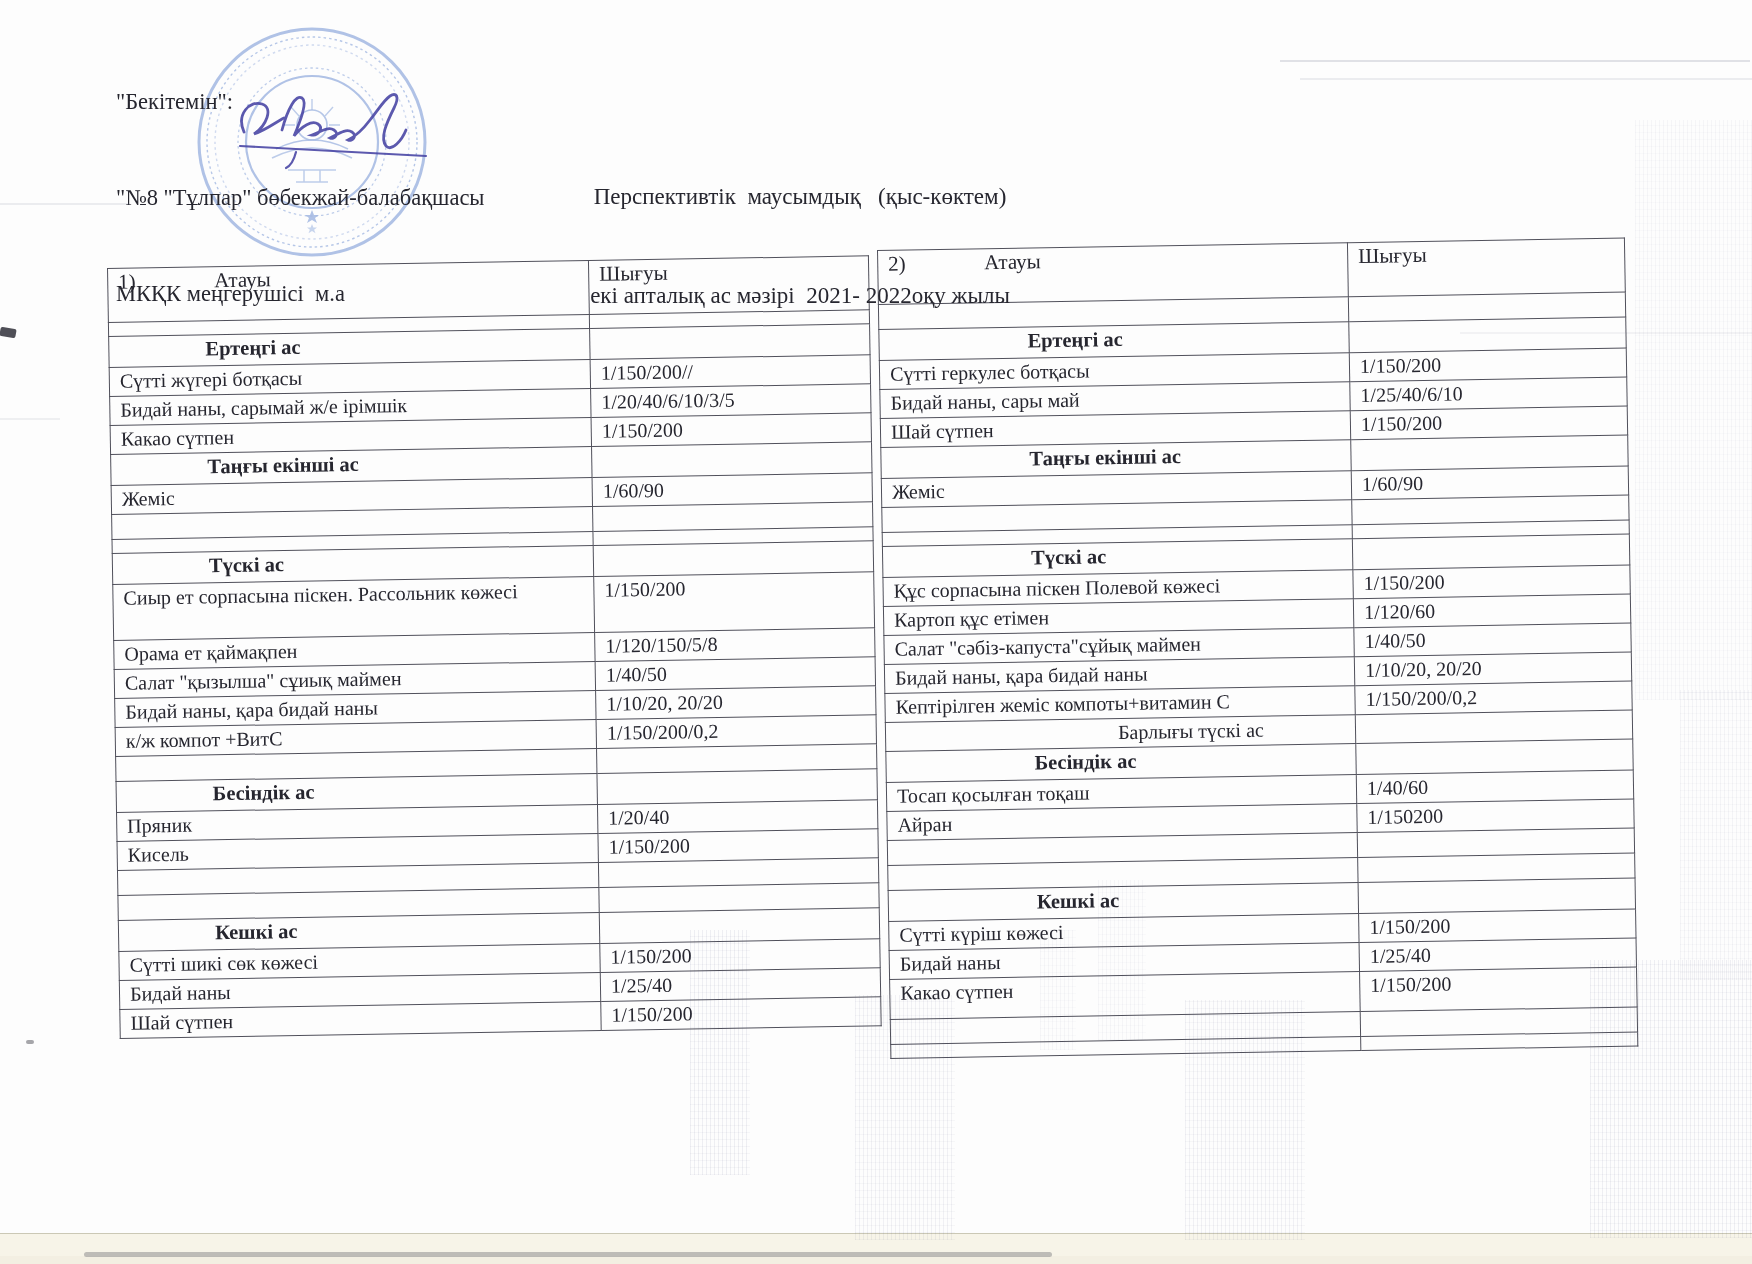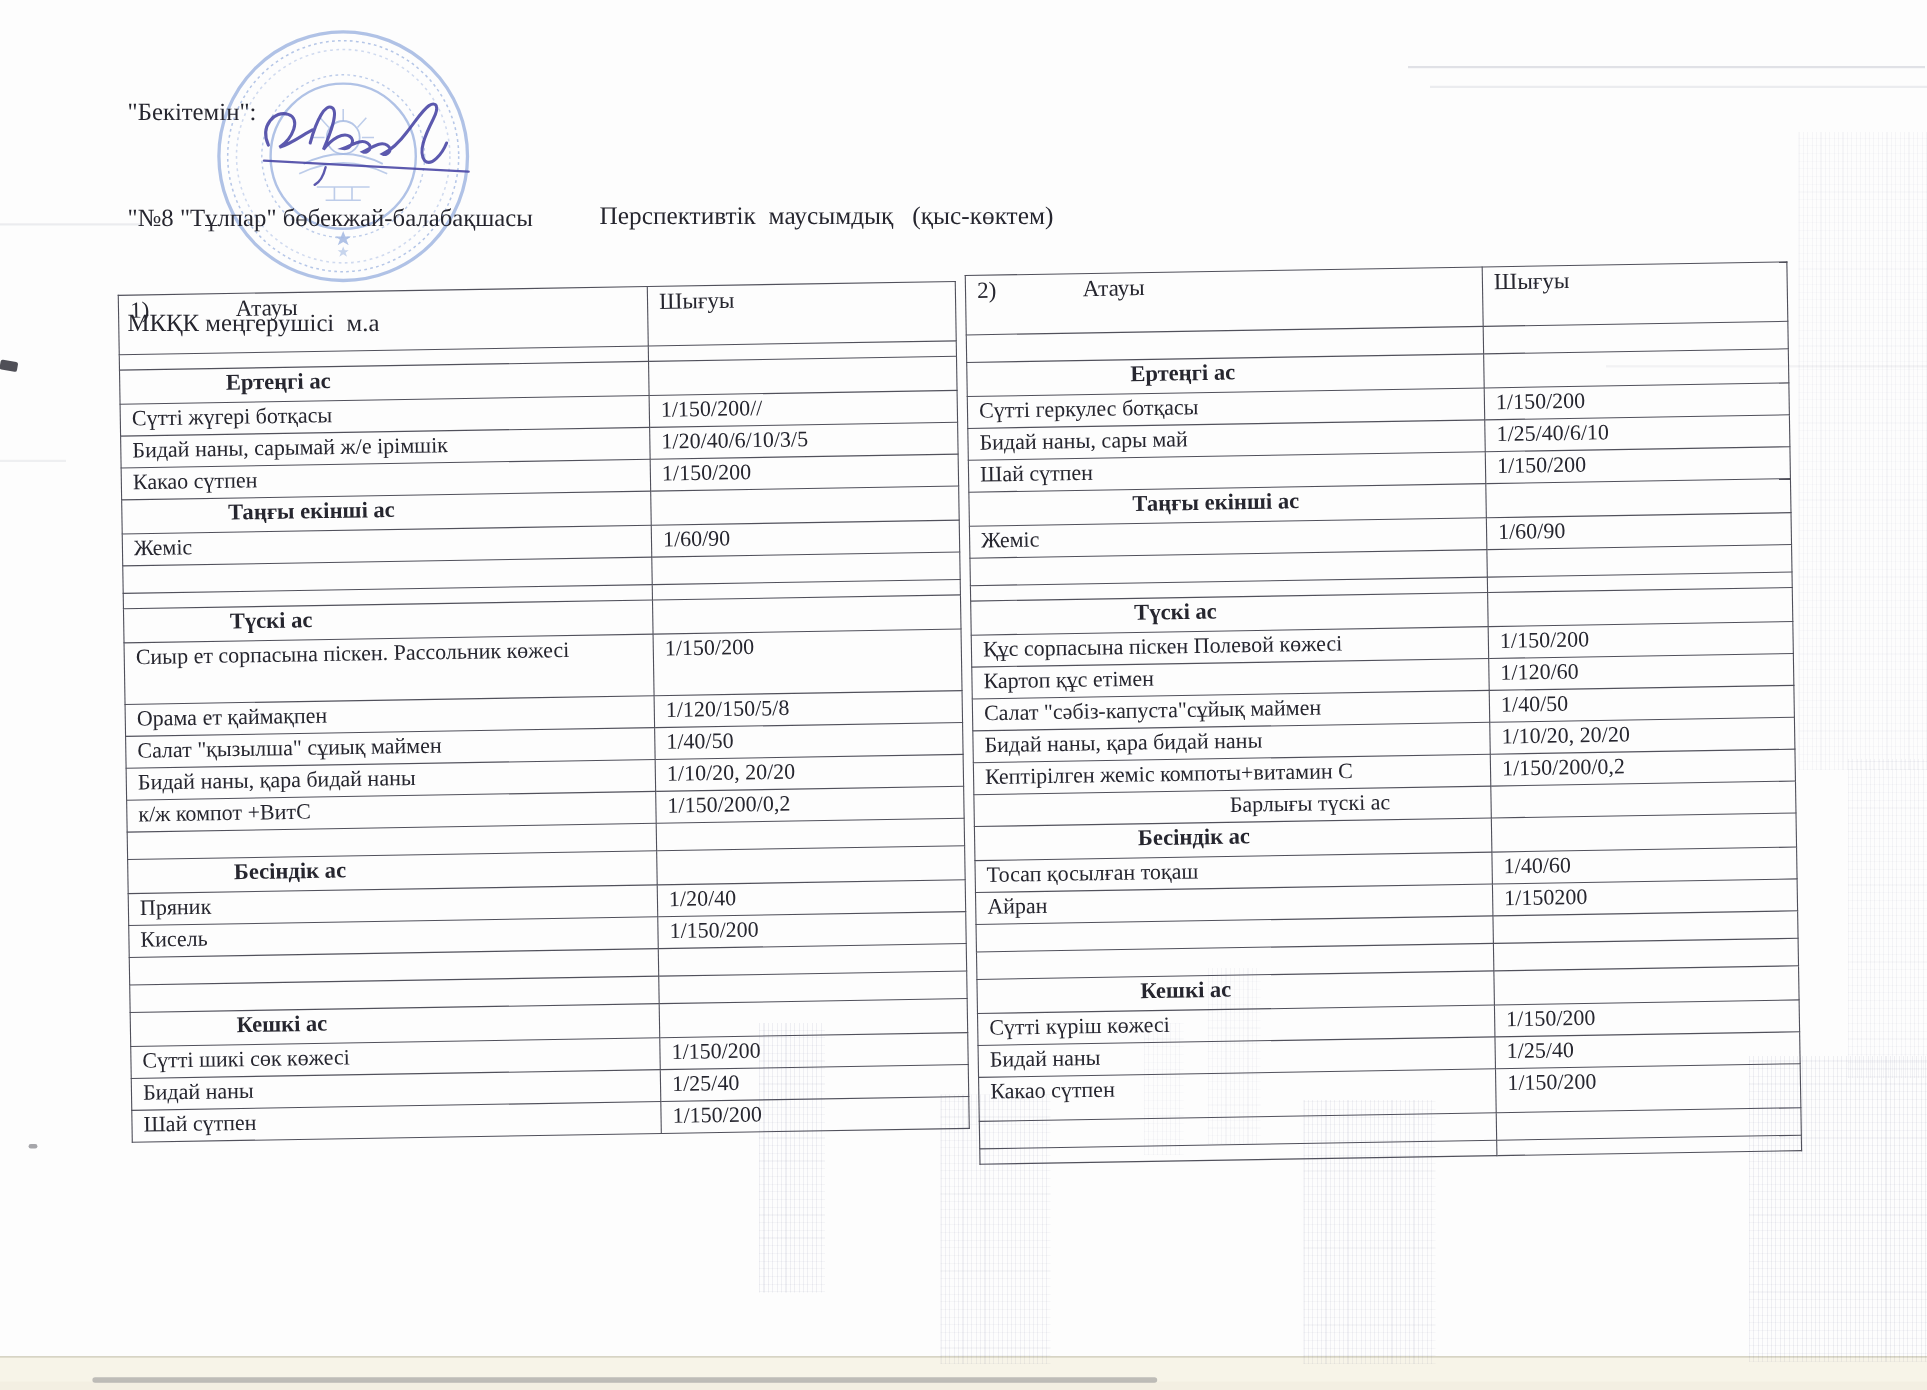--- a/index.html
+++ b/index.html
@@ -3,21 +3,21 @@
 <meta charset="utf-8">
 <style>
   html,body{margin:0;padding:0;background:#ffffff}
   #page{position:relative;width:1752px;height:1264px;background:#fdfdfd;overflow:hidden;
         font-family:"Liberation Serif", serif;color:#26262f}
 
   
   .approval{position:absolute;left:116px;top:22px;z-index:3;font-size:22.5px;line-height:32px;white-space:pre}
 
   
-  .doc-title{position:absolute;left:545px;top:114px;width:510px;z-index:3;text-align:left;
+  .doc-title{position:absolute;left:545px;top:114px;width:510px;z-index:3;text-align:center;
              font-size:23px;line-height:33px;white-space:pre}
 
   
   .stamp{position:absolute;left:192px;top:22px;z-index:1;opacity:.85}
   .signature{position:absolute;left:230px;top:80px;z-index:4}
 
   
   table.menu-table{position:absolute;border-collapse:collapse;table-layout:fixed;z-index:2;
                    background:transparent}
   table.menu-table td{border:1.6px solid #50505b;vertical-align:top;font-size:20px;line-height:25px;
@@ -83,20 +83,21 @@
     <g fill="none" stroke="#4b48a6" stroke-width="2.8" stroke-linecap="round" opacity=".9">
       <path d="M14,52 C6,34 20,20 32,24 C44,28 36,46 24,54 C36,50 46,42 54,38"></path>
       <path d="M52,50 C58,28 66,14 72,18 C78,22 70,42 64,56 C72,46 82,40 88,44 C94,48 88,56 82,55 C90,52 98,46 104,50 C110,54 104,60 100,58 C108,54 116,48 122,52 C128,56 122,62 118,60 C126,56 134,48 140,40 C148,30 154,20 160,16 C166,12 170,16 164,28 C156,44 150,58 156,66 C162,72 172,60 176,50"></path>
       <path d="M10,66 L196,76" stroke-width="2.2"></path>
       <path d="M66,72 C64,80 60,86 56,88" stroke-width="2.2"></path>
     </g>
   </svg>
 
   <div class="doc-title">
     <div>Перспективтік  маусымдық   (қыс-көктем)</div>
+    <div>екі апталық ас мәзірі  2021- 2022оқу жылы</div>
   </div>
 
   <table class="menu-table" id="table-1">
     <colgroup>
         <col style="width:481px">
         <col style="width:280px">
       </colgroup>
     <tbody id="tbody-1">
         <tr class="r-header">
           <td><span class="num">1)</span><span>Атауы</span></td>

